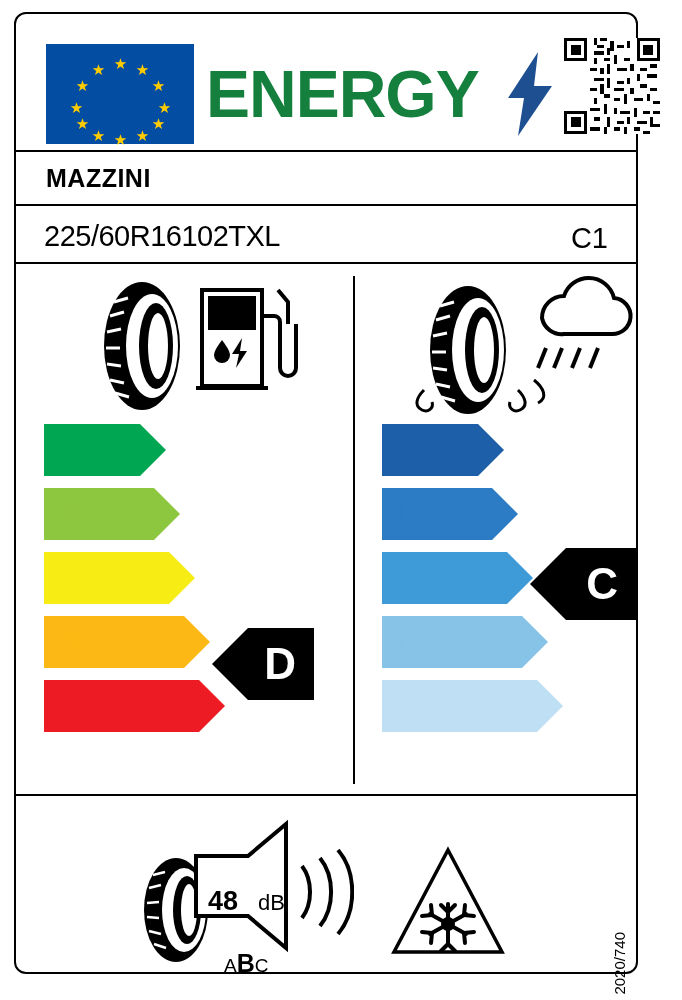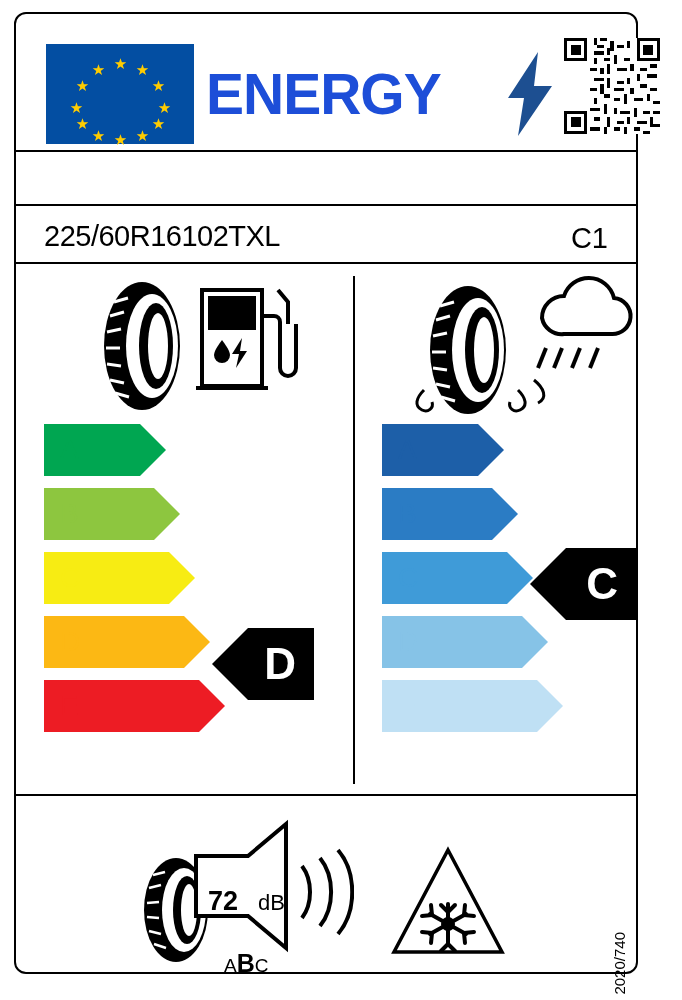--- a/index.html
+++ b/index.html
@@ -44,24 +44,24 @@
     line-height: 15px;
     width: 15px;
     height: 15px;
     text-align: center;
   }
 
   .energy-word {
     position: absolute;
     left: 190px;
     top: 36px;
-    font-size: 57px;
+    font-size: 66px;
     font-weight: bold;
     letter-spacing: -1px;
-    color: #1d4ed8;
+    color: #15803d;
     line-height: 88px;
   }
   .bolt {
     position: absolute;
     left: 492px;
     top: 38px;
     width: 44px;
     height: 84px;
   }
 
@@ -300,20 +300,21 @@
       <rect x="12" y="27" width="1" height="2"></rect>
         <rect x="15" y="27" width="2" height="1"></rect>
       <rect x="18" y="27" width="1" height="2"></rect>
         <rect x="21" y="27" width="2" height="1"></rect>
       <rect x="24" y="28" width="2" height="1"></rect>
         <rect x="27" y="26" width="2" height="1"></rect>
     </g>
   </svg>
 
   <div class="hrule" style="left:0;top:136px;width:620px;"></div>
+  <div class="brand">MAZZINI</div>
   <div class="hrule" style="left:0;top:190px;width:620px;"></div>
 
   <div class="tyre-size">225/60R16102TXL</div>
   <div class="tyre-class">C1</div>
 
   <div class="hrule" style="left:0;top:248px;width:620px;"></div>
 
   <div class="vrule"></div>
 
   <svg class="pic" style="left:74px;top:262px;width:250px;height:140px;" viewBox="0 0 250 140">
@@ -461,21 +462,21 @@
     <g>
       <path d="M62 38 h52 l38 -32 v124 l-38 -32 h-52 z" fill="#fff" stroke="#000" stroke-width="4"></path>
       <g fill="none" stroke="#000" stroke-width="4">
         <path d="M168 48 a26 36 0 0 1 0 52"></path>
         <path d="M186 40 a34 46 0 0 1 0 68"></path>
         <path d="M204 32 a42 56 0 0 1 0 84"></path>
       </g>
     </g>
   </svg>
 
-  <div class="noise-db" style="left:192px;top:872px;">72</div>
+  <div class="noise-db" style="left:192px;top:872px;">48</div>
   <div class="noise-unit" style="left:242px;top:876px;">dB</div>
 
   <div class="noise-classes" style="left:208px;top:935px;">
     <span>A</span><b>B</b><span>C</span>
   </div>
 
   <svg class="pic" style="left:372px;top:830px;width:120px;height:120px;" viewBox="0 0 120 120">
     <path d="M60 6 L114 108 H6 Z" fill="#fff" stroke="#000" stroke-width="3.5"></path>
     <g stroke="#000" stroke-width="4" stroke-linecap="round">
       <path d="M60 60 v40"></path>

